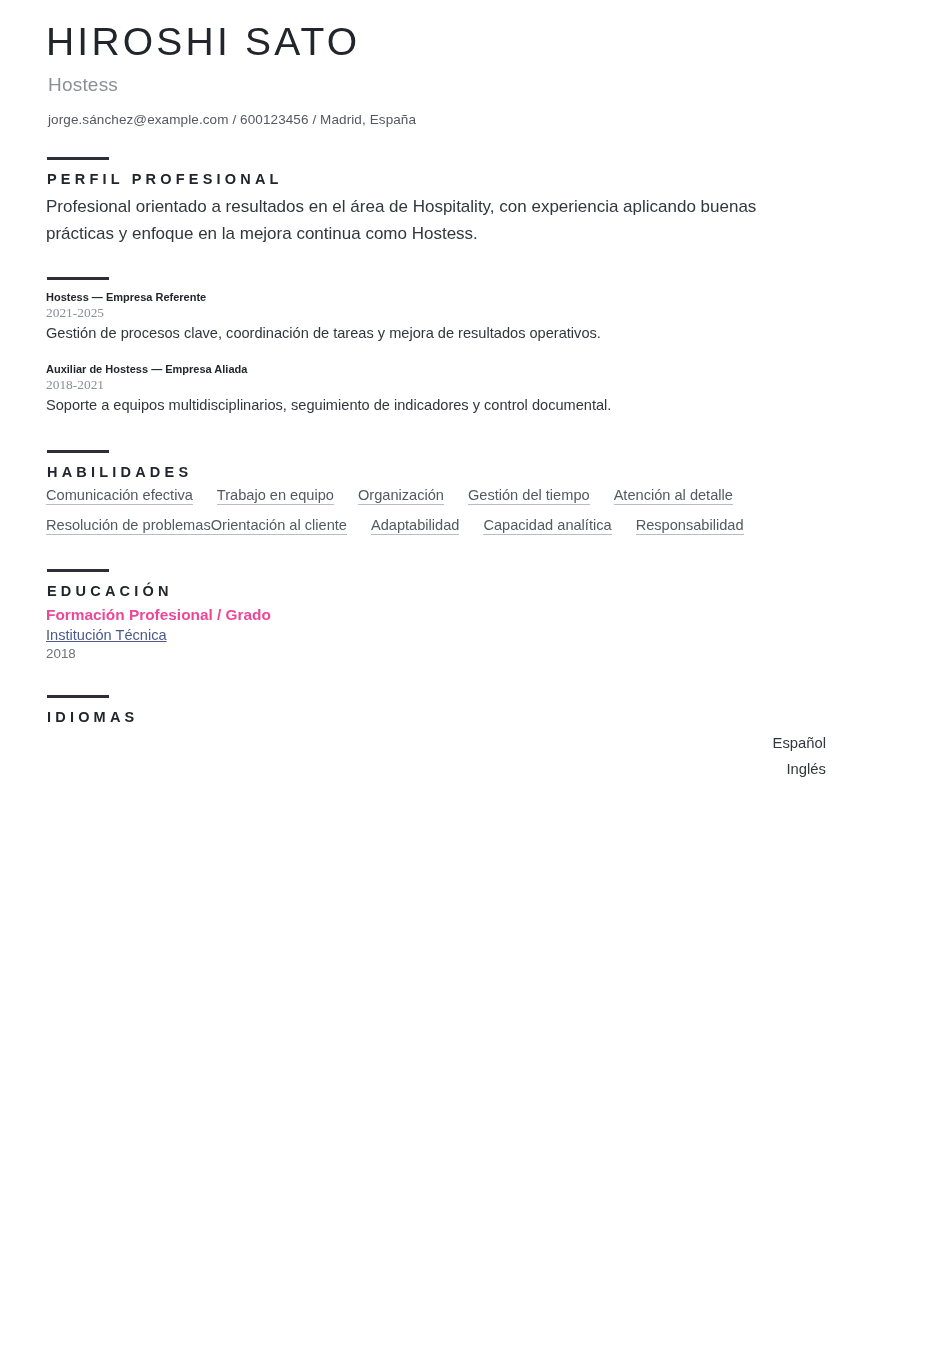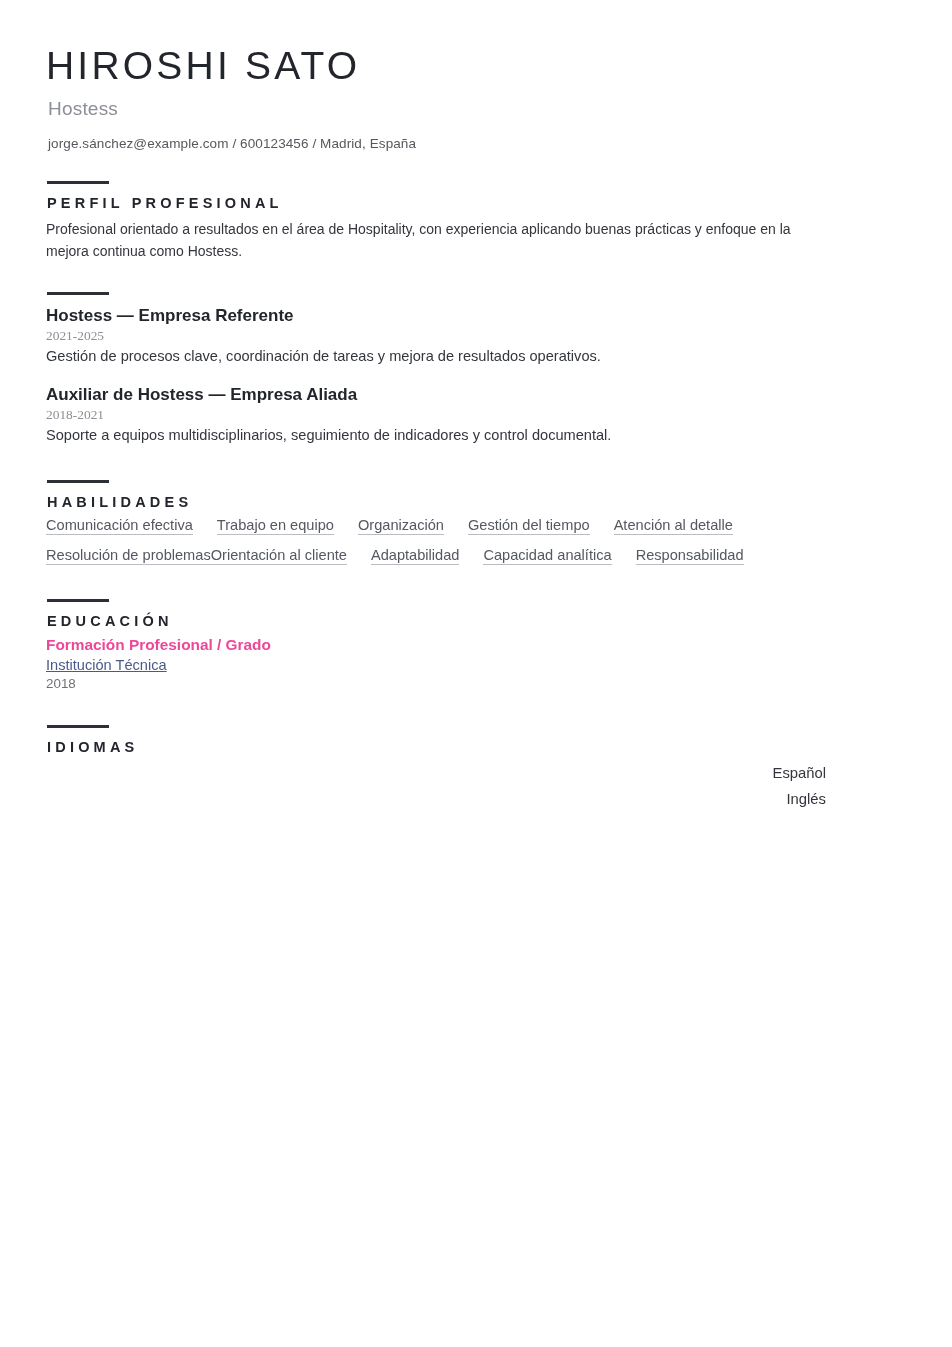--- a/index.html
+++ b/index.html
@@ -11,21 +11,21 @@
     width: 952px;
     min-height: 1347px;
     font-family: "Liberation Sans", sans-serif;
     color: #2c2f36;
     -webkit-font-smoothing: antialiased;
   }
   .page {
     width: 872px;
     min-height: 1347px;
     box-sizing: border-box;
-    padding: 44px 46px 40px 46px;
+    padding: 20px 46px 40px 46px;
     background: #ffffff;
   }
 
   
   .name {
     font-size: 39px;
     font-weight: 400;
     letter-spacing: 3.2px;
     color: #22252b;
     margin: 0 0 0 0;
@@ -57,34 +57,34 @@
   }
   .section-title {
     font-size: 14.5px;
     font-weight: 700;
     letter-spacing: 4.2px;
     color: #22252b;
     margin: 0 0 7px 1px;
     text-transform: uppercase;
   }
   .body-text {
-    font-size: 14px;
+    font-size: 17px;
     line-height: 1.58;
     color: #33363c;
     margin: 0;
     max-width: 855px;
   }
 
   
   .job {
     margin-bottom: 18px;
   }
   .job:last-child { margin-bottom: 0; }
   .job-title {
-    font-size: 17px;
+    font-size: 11px;
     font-weight: 700;
     color: #22252b;
     margin: 0 0 2px 0;
   }
   .job-dates {
     font-size: 13.4px;
     color: #8b8f96;
     margin: 0 0 2px 0;
     font-family: Liberation Serif, serif;
   }

